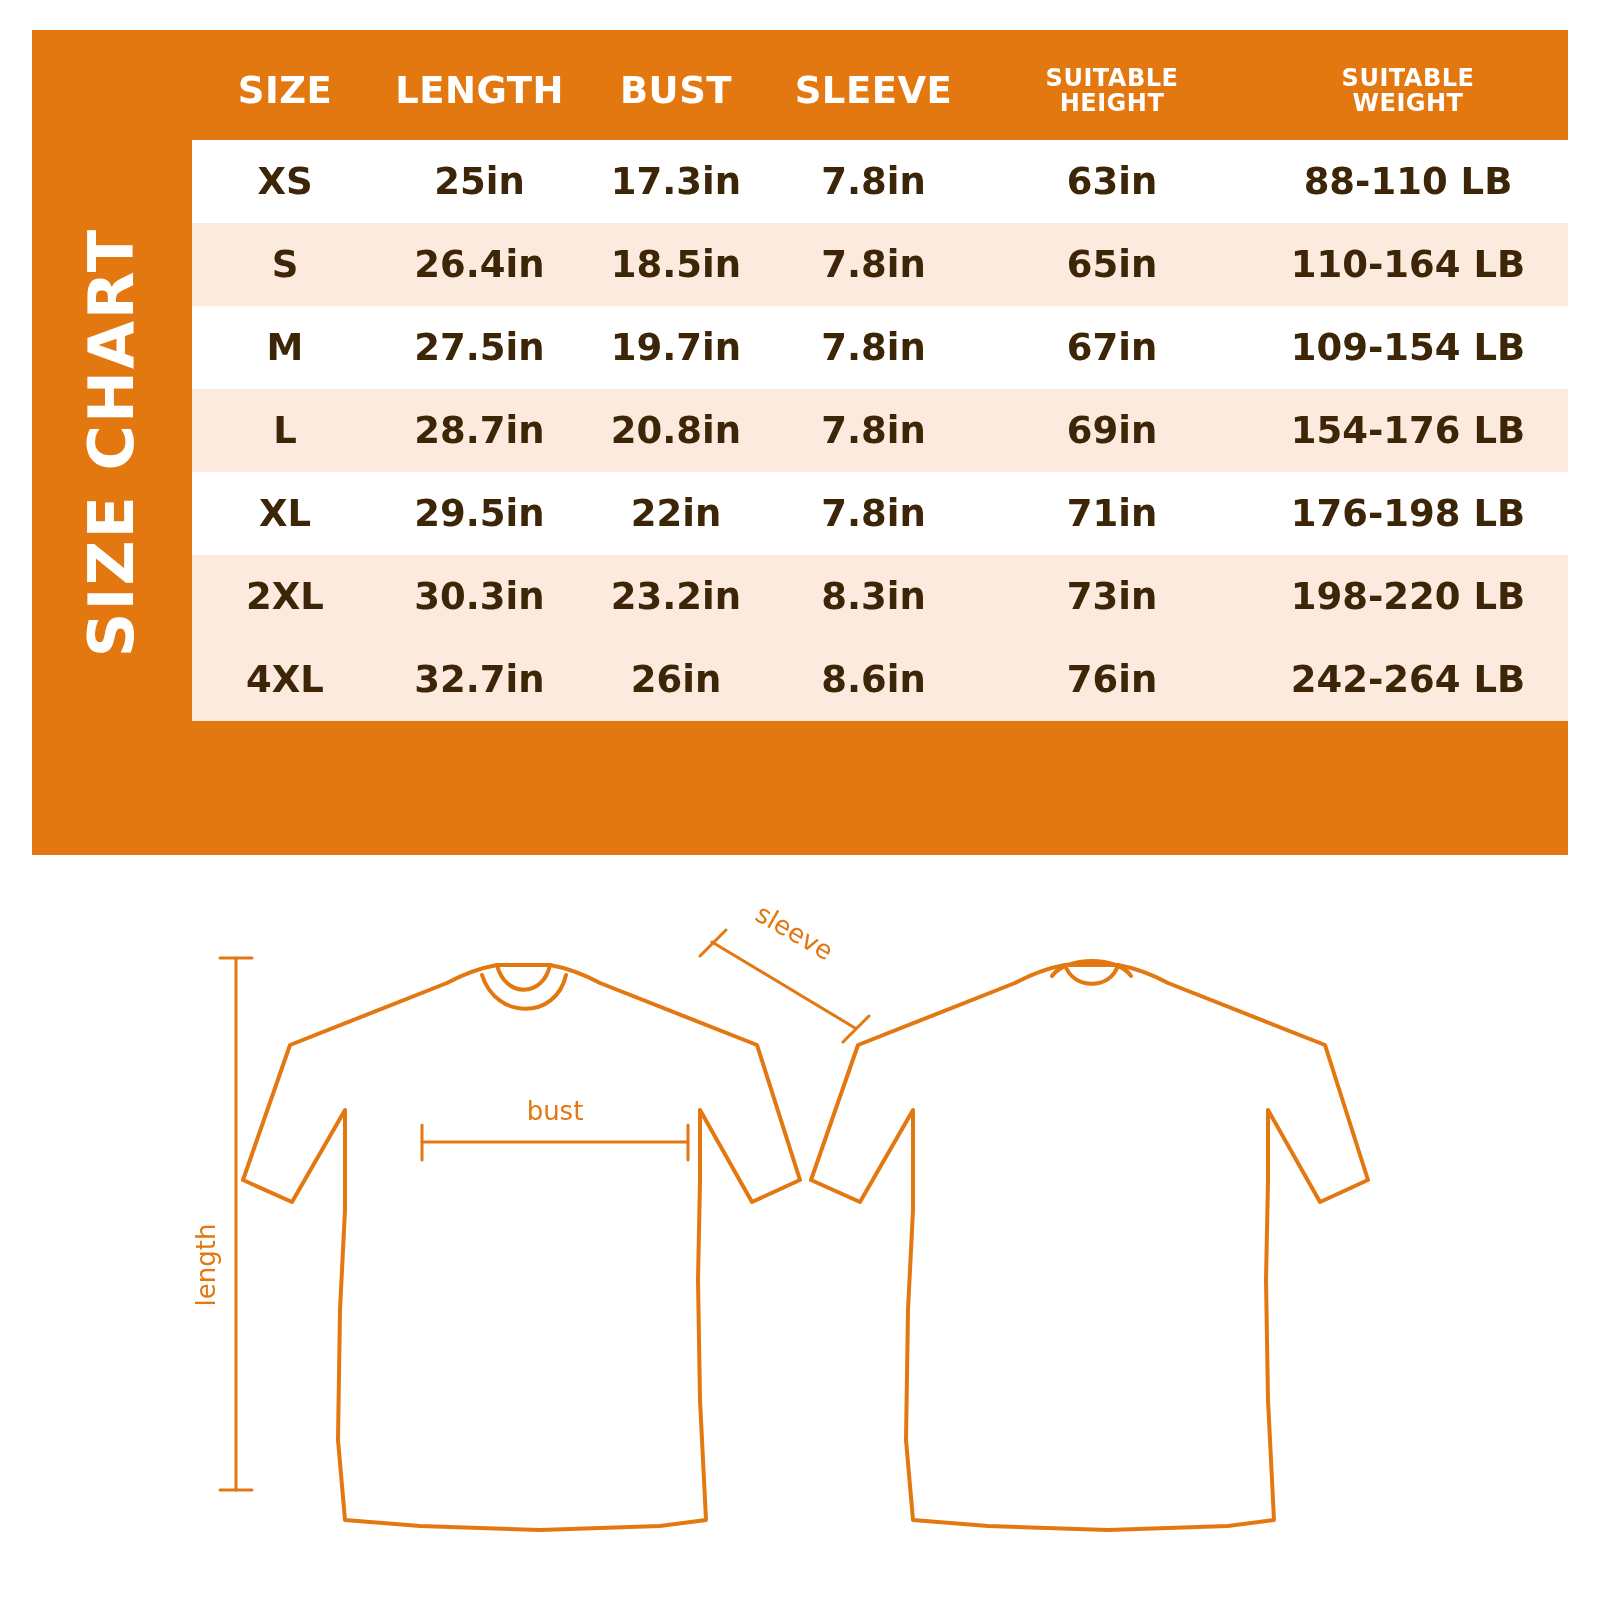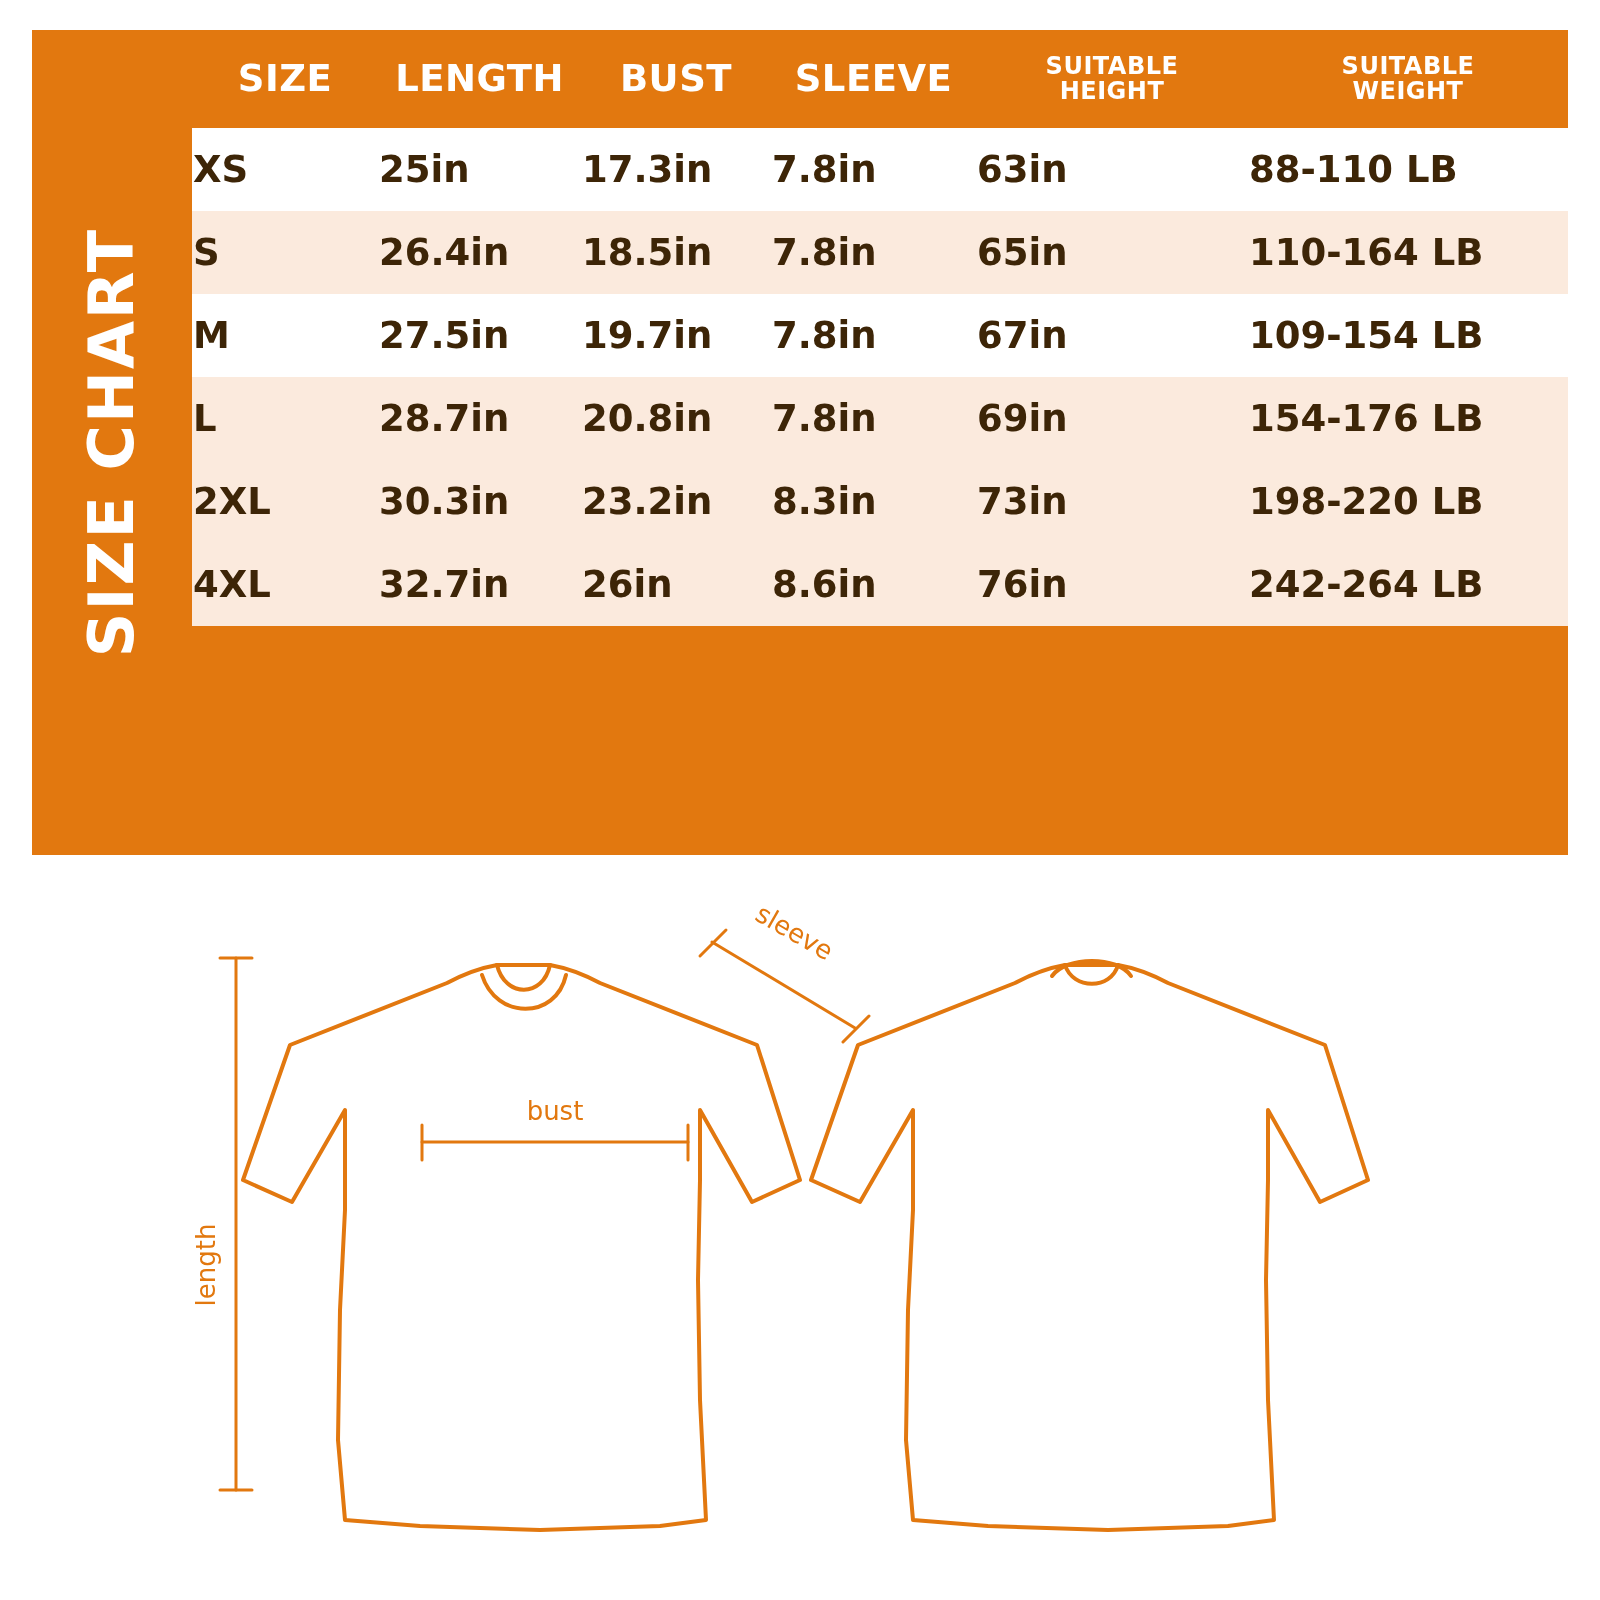--- a/index.html
+++ b/index.html
@@ -41,21 +41,21 @@
     color: #ffffff;
     font-size: 62px;
     font-weight: bold;
     letter-spacing: 2px;
     font-family: "DejaVu Sans", sans-serif;
   }
 
   table.size-table {
     position: absolute;
     left: 160px;
-    top: 0;
+    top: 12px;
     width: 1376px;
     border-collapse: collapse;
     table-layout: fixed;
   }
   table.size-table th {
     color: #ffffff;
     font-size: 37px;
     font-weight: bold;
     height: 96px;
     vertical-align: middle;
@@ -63,21 +63,21 @@
     line-height: 1.03;
     font-family: "DejaVu Sans", sans-serif;
   }
   table.size-table th.small {
     font-size: 24px;
   }
   table.size-table td {
     color: #3d2507;
     font-size: 37px;
     font-weight: bold;
-    text-align: left;
+    text-align: center;
     height: 81px;
     vertical-align: middle;
     font-family: "DejaVu Sans", sans-serif;
     margin-top: 36px;
   }
   table.size-table tbody tr.odd td { background: #ffffff; }
   table.size-table tbody tr.even td { background: #fbeadd; }
 
   .col-size    { width: 186px; }
   .col-length  { width: 203px; }
@@ -163,20 +163,28 @@
         <td>67in</td>
         <td>109-154 LB</td>
       </tr>
       <tr class="even">
         <td>L</td>
         <td>28.7in</td>
         <td>20.8in</td>
         <td>7.8in</td>
         <td>69in</td>
         <td>154-176 LB</td>
+      </tr>
+      <tr class="odd">
+        <td>XL</td>
+        <td>29.5in</td>
+        <td>22in</td>
+        <td>7.8in</td>
+        <td>71in</td>
+        <td>176-198 LB</td>
       </tr>
       <tr class="even">
         <td>2XL</td>
         <td>30.3in</td>
         <td>23.2in</td>
         <td>8.3in</td>
         <td>73in</td>
         <td>198-220 LB</td>
       </tr>
       <tr class="even">

